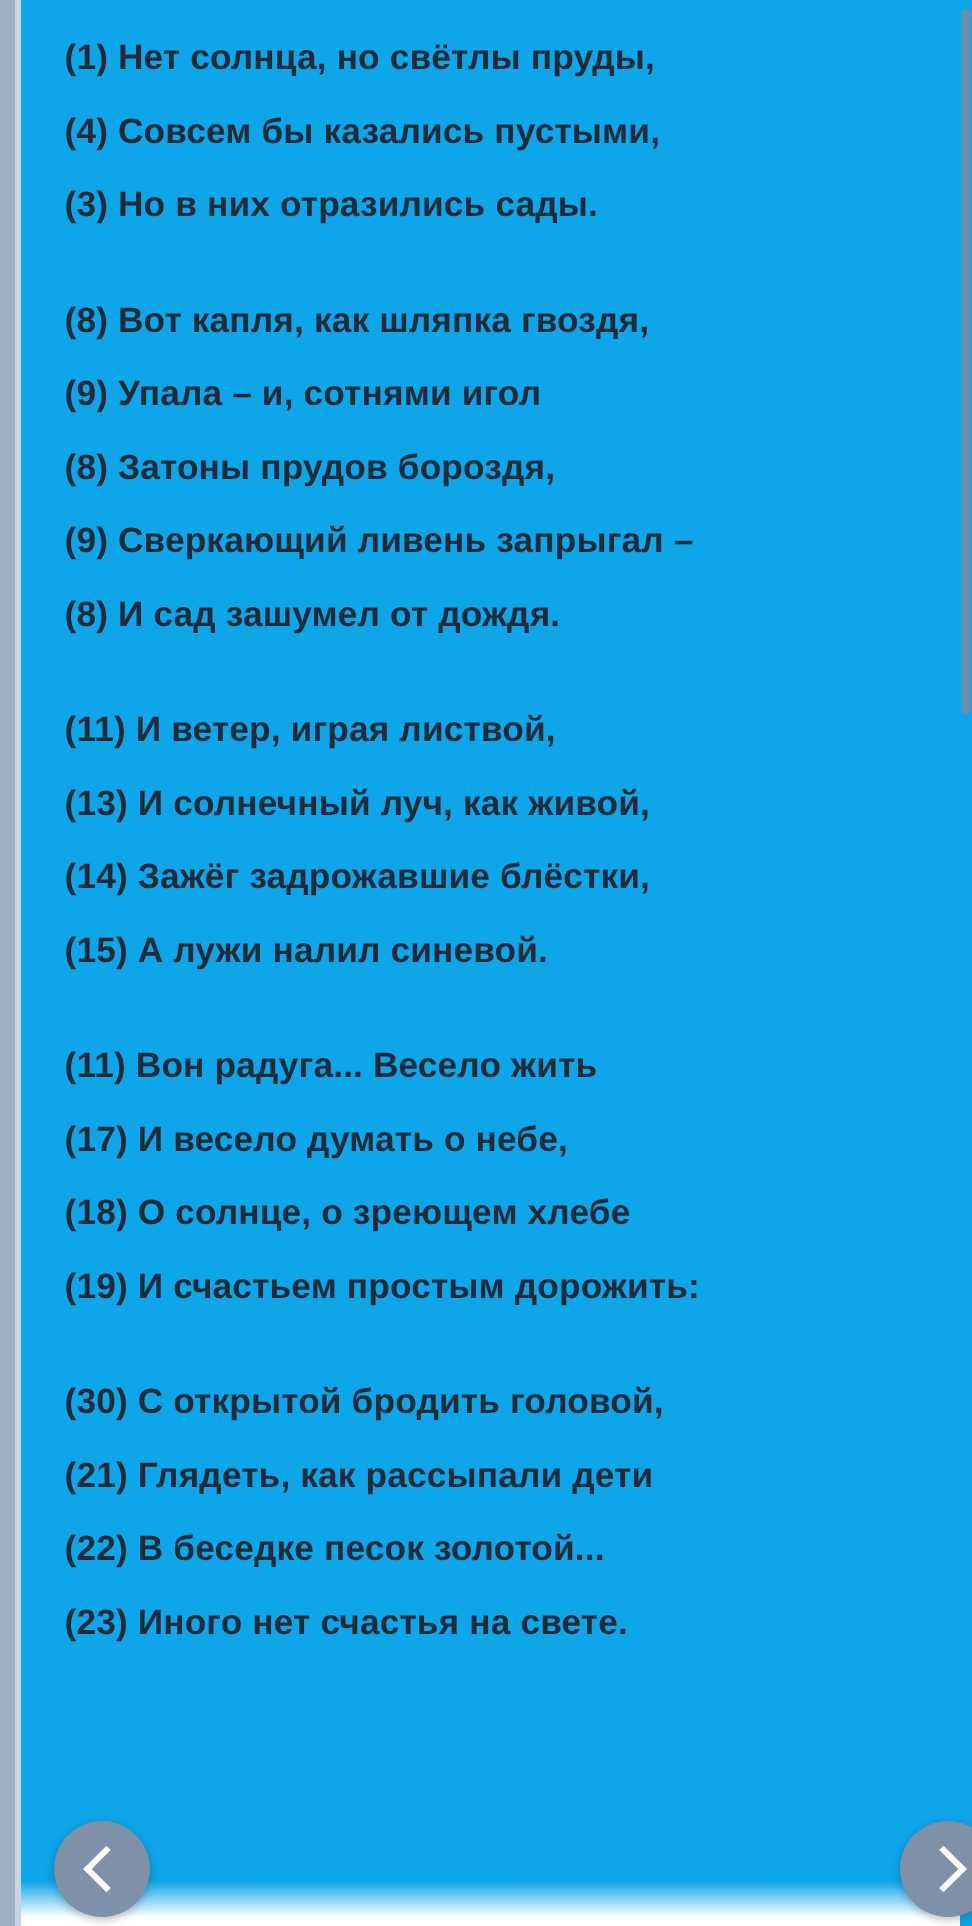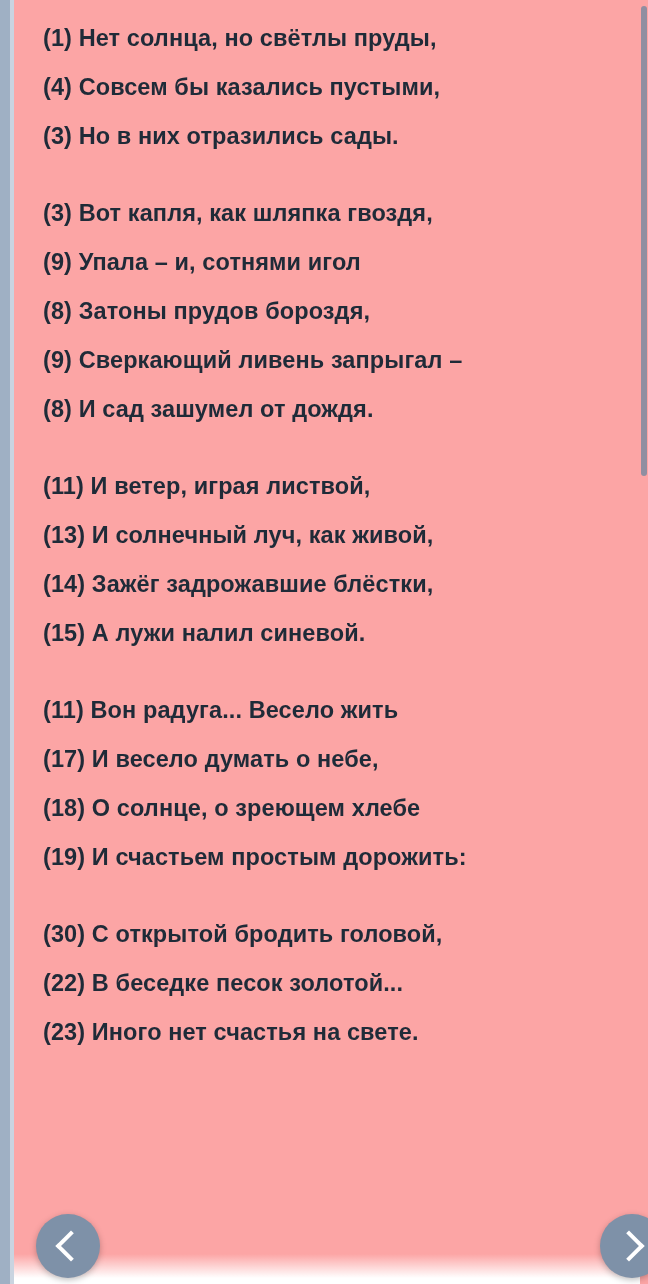--- a/index.html
+++ b/index.html
@@ -10,21 +10,21 @@
     width: 648px;
     height: 1284px;
     background: #ffffff;
     font-family: "Liberation Sans", sans-serif;
     overflow: hidden;
     position: relative;
   }
   .page {
     position: absolute;
     inset: 0;
-    background: #fca5a5;
+    background: #0ea5e9;
   }
   
   .left-rail {
     position: absolute;
     left: 0;
     top: 0;
     bottom: 0;
     width: 14px;
     background: #9fb0c4;
   }
@@ -119,21 +119,21 @@
   </div>
 
   <div class="content">
     <div class="stanza">
       <div class="line">(1) Нет солнца, но свётлы пруды,</div>
       <div class="line">(4) Совсем бы казались пустыми,</div>
       <div class="line">(3) Но в них отразились сады.</div>
     </div>
 
     <div class="stanza">
-      <div class="line">(3) Вот капля, как шляпка гвоздя,</div>
+      <div class="line">(8) Вот капля, как шляпка гвоздя,</div>
       <div class="line">(9) Упала – и, сотнями игол</div>
       <div class="line">(8) Затоны прудов бороздя,</div>
       <div class="line">(9) Сверкающий ливень запрыгал –</div>
       <div class="line">(8) И сад зашумел от дождя.</div>
     </div>
 
     <div class="stanza">
       <div class="line">(11) И ветер, играя листвой,</div>
       <div class="line">(13) И солнечный луч, как живой,</div>
       <div class="line">(14) Зажёг задрожавшие блёстки,</div>
@@ -142,20 +142,21 @@
 
     <div class="stanza">
       <div class="line">(11) Вон радуга... Весело жить</div>
       <div class="line">(17) И весело думать о небе,</div>
       <div class="line">(18) О солнце, о зреющем хлебе</div>
       <div class="line">(19) И счастьем простым дорожить:</div>
     </div>
 
     <div class="stanza">
       <div class="line">(30) С открытой бродить головой,</div>
+      <div class="line">(21) Глядеть, как рассыпали дети</div>
       <div class="line">(22) В беседке песок золотой...</div>
       <div class="line">(23) Иного нет счастья на свете.</div>
     </div>
   </div>
 
   <div class="fade-bottom"></div>
 
   <div class="scroll-track">
     <div class="scroll-thumb"></div>
   </div>

